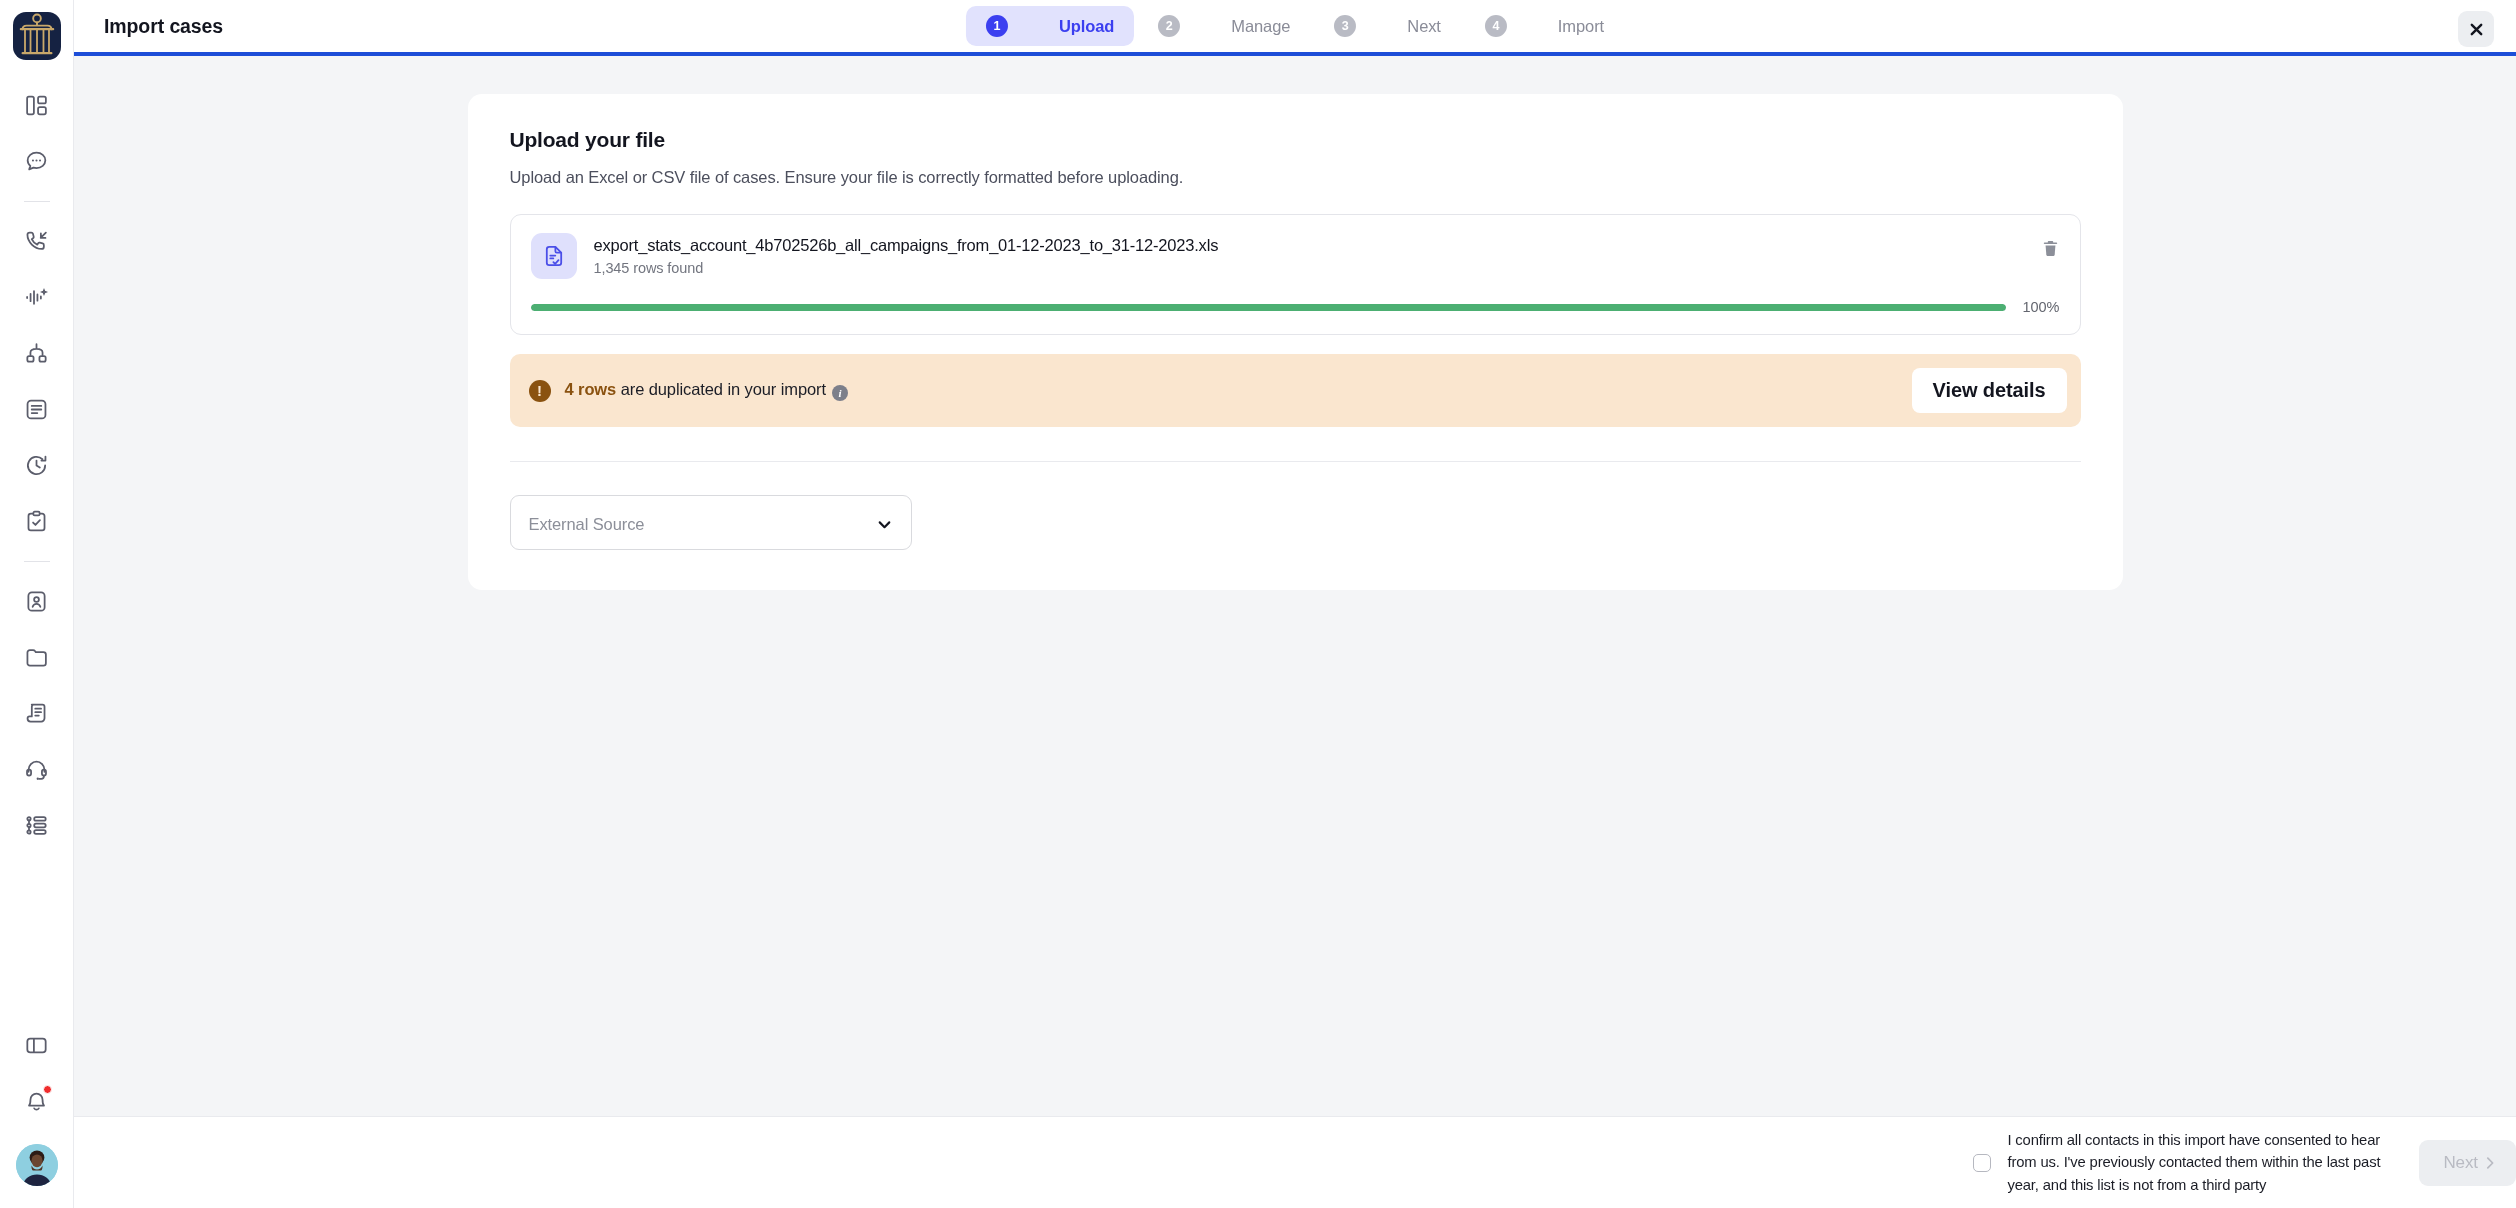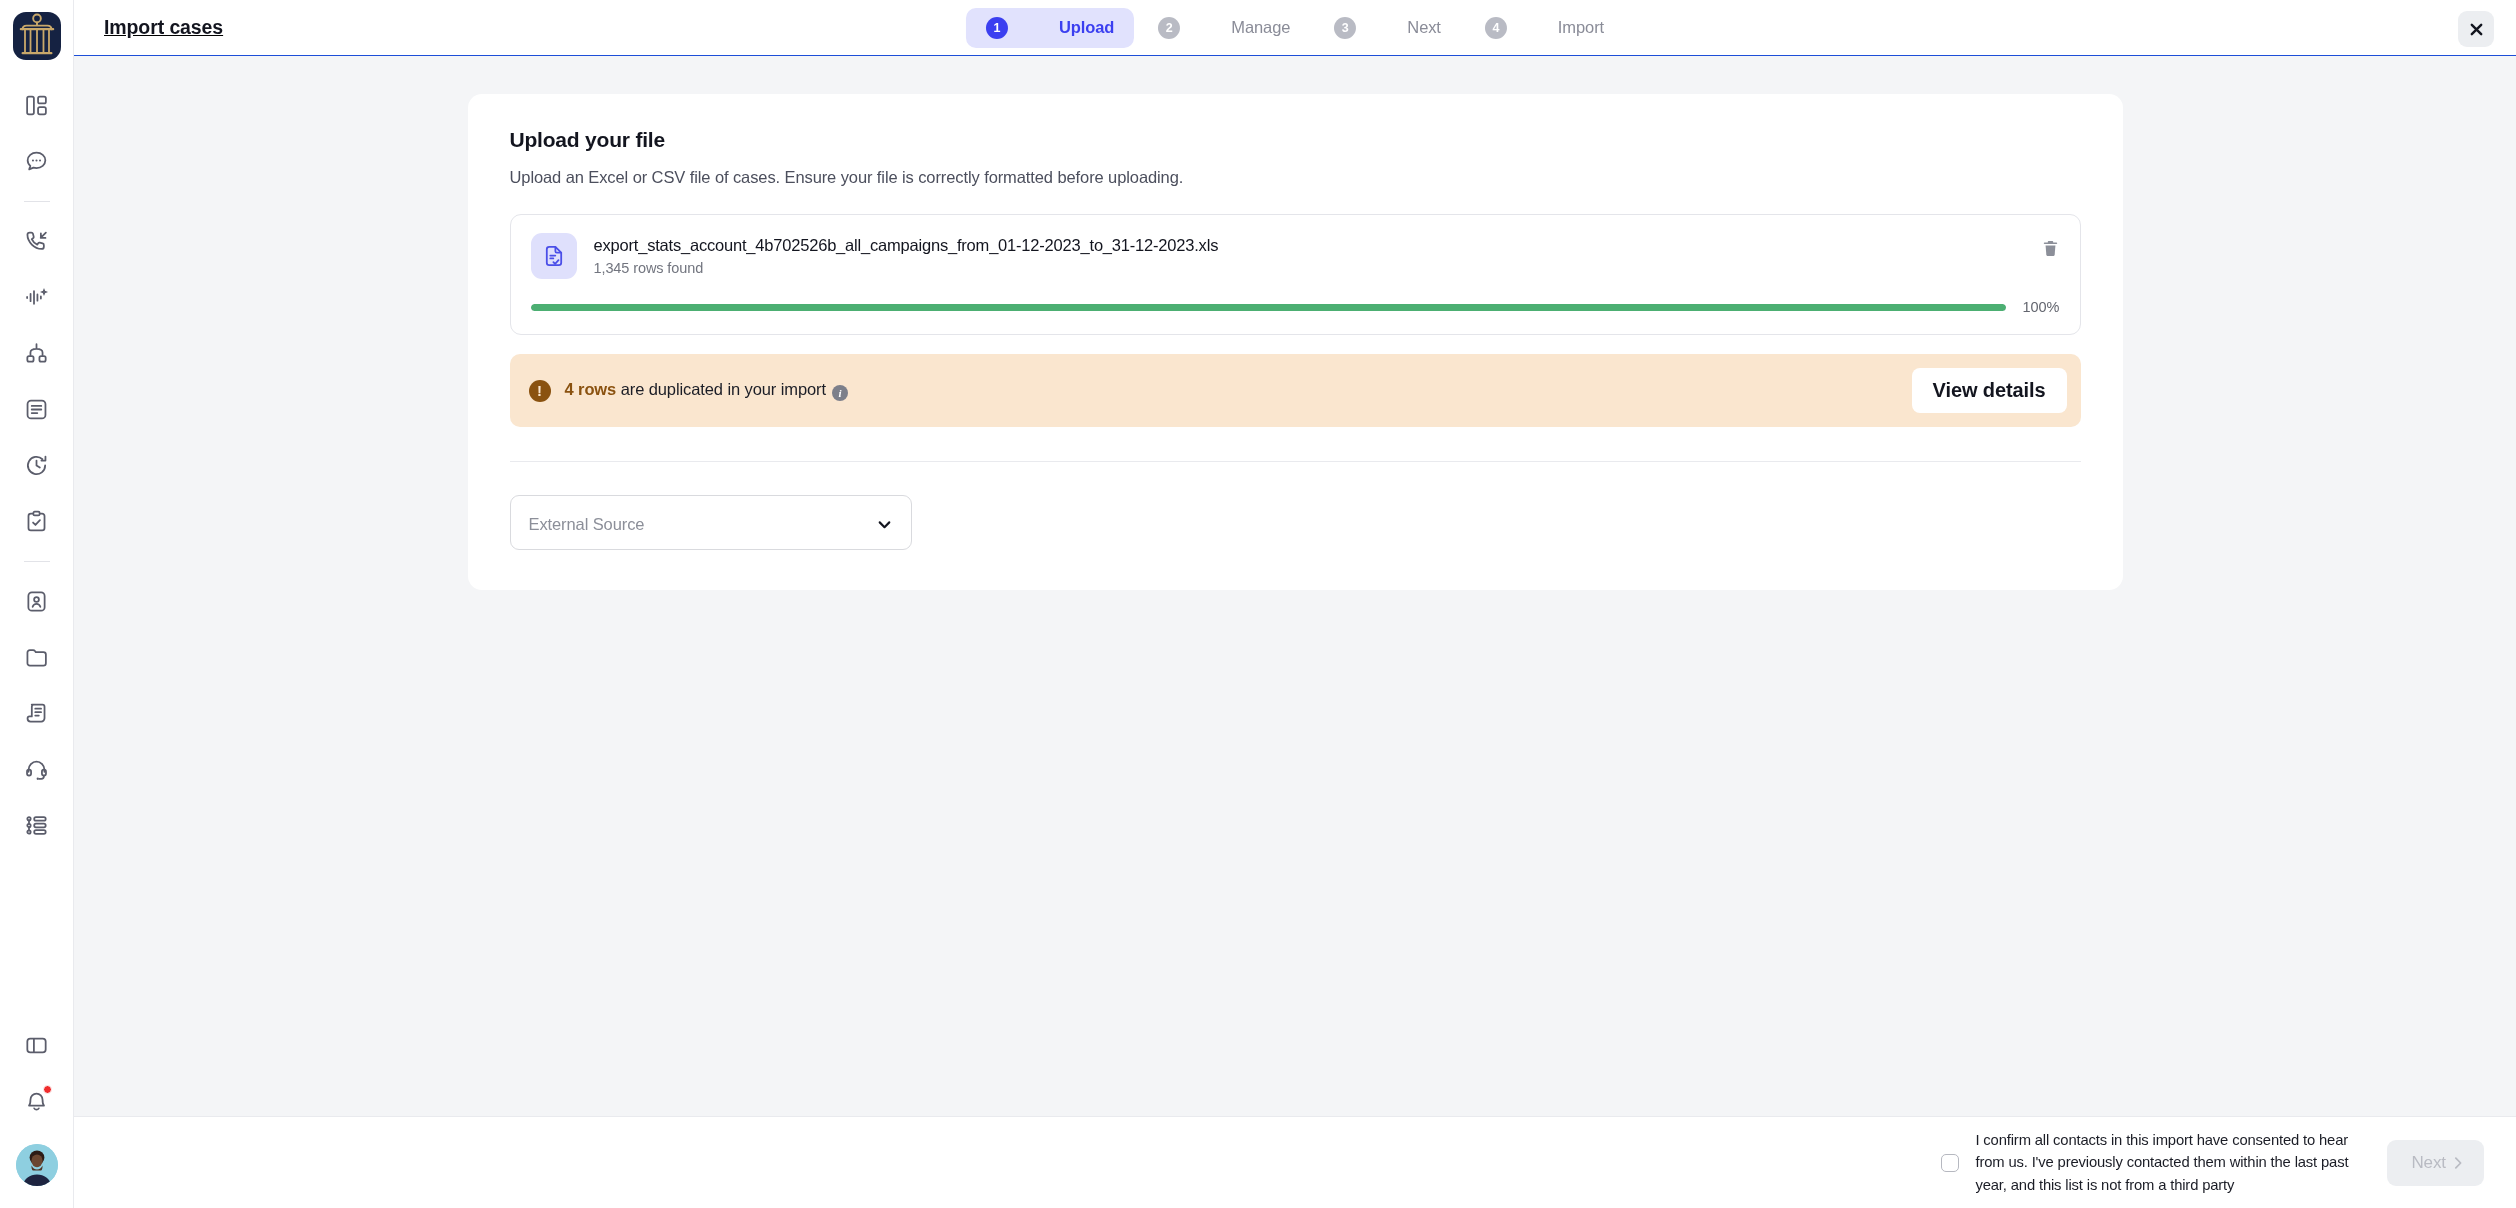--- a/index.html
+++ b/index.html
@@ -55,22 +55,21 @@
     flex: 1 1 auto; height: 1208px;
     display: flex; flex-direction: column;
     position: relative;
     background: #f4f5f7;
   }
   .topbar {
     height: 56px; flex: 0 0 56px;
     background: #ffffff;
     display: flex; align-items: center;
     position: relative;
-    border-bottom: 1px solid #1d4ed8;
-    text-decoration: underline;
+    border-bottom: 4px solid #1d4ed8;
   }
   .page-title {
     font-size: 19.5px; font-weight: bold; color: #13151f;
     margin-left: 30px; letter-spacing: -0.1px;
     white-space: nowrap;
   }
   .stepper {
     position: absolute; left: 50%; transform: translateX(-50%);
     display: flex; align-items: center; gap: 4px;
   }
@@ -202,21 +201,21 @@
   .select-value { font-size: 16.5px; color: #8c8f99; letter-spacing: -0.1px; flex: 1 1 auto; }
   .select-chev { color: #13151f; display: flex; }
   .select-chev svg { width: 17px; height: 17px; }
 
   
   .footer {
     height: 92px; flex: 0 0 92px;
     background: #ffffff;
     border-top: 1px solid #e9eaee;
     display: flex; align-items: center; justify-content: flex-end;
-    padding-right: 32px; gap: 20px;
+    gap: 20px;
   }
   .consent { display: flex; align-items: center; gap: 16px; }
   .checkbox {
     width: 18px; height: 18px; border: 1.6px solid #b6b8c0;
     border-radius: 5px; background: #ffffff; cursor: pointer;
     flex: 0 0 18px;
   }
   .consent-text {
     font-size: 14.8px; color: #1b1d26; line-height: 1.5;
     max-width: 392px; letter-spacing: -0.15px;

